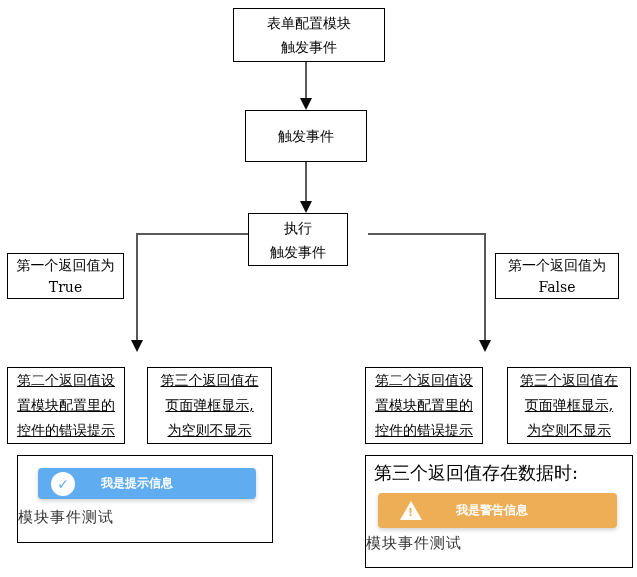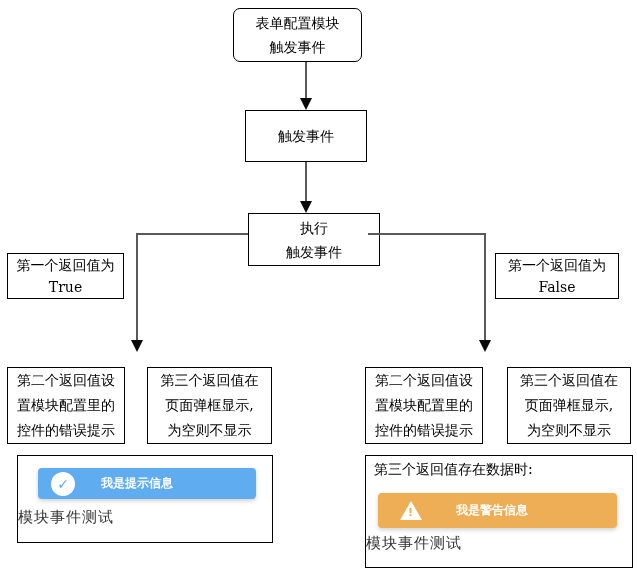--- a/index.html
+++ b/index.html
@@ -17,21 +17,21 @@
     background:#fff;
     display:flex;
     flex-direction:column;
     align-items:center;
     justify-content:center;
     text-align:center;
     font-size:14px;
     color:#000;
     line-height:24px;
   }
-  .node.small-lines{line-height:25px;}
+  .node.small-lines{line-height:25px;text-decoration:underline;}
   .v-line{position:absolute;width:2px;background:#595959;}
   .h-line{position:absolute;height:2px;background:#595959;}
   .arrow-down{
     position:absolute;
     width:0;height:0;
     border-left:6px solid transparent;
     border-right:6px solid transparent;
     border-top:12px solid #0a0a0a;
   }
   .panel{
@@ -82,46 +82,46 @@
   .caption{
     position:absolute;
     width:100%;
     font-family:"DejaVu Sans", sans-serif;
     font-size:15px;
     color:#333333;
     letter-spacing:1px;
   }
   .panel-heading{
     position:absolute;
-    font-size:14px;
+    font-size:18px;
     color:#000;
     font-family:"DejaVu Serif", serif;
   }
 </style>
 </head>
 <body>
 
 <div id="canvas">
 
-  <div class="node" style="left:233px;top:8px;width:129px;height:54px;border-radius:7px;">
+  <div class="node" style="left:233px;top:8px;width:152px;height:54px;">
     <span>表单配置模块</span>
     <span>触发事件</span>
   </div>
 
   <div class="v-line" style="left:305px;top:62px;height:37px;"></div>
   <div class="arrow-down" style="left:300px;top:98px;"></div>
 
   <div class="node" style="left:245px;top:110px;width:122px;height:52px;gap:22px;">
     <span>触发事件</span>
   </div>
 
   <div class="v-line" style="left:305px;top:162px;height:40px;"></div>
   <div class="arrow-down" style="left:300px;top:201px;"></div>
 
-  <div class="node" style="left:248px;top:213px;width:132px;height:53px;">
+  <div class="node" style="left:248px;top:213px;width:100px;height:53px;">
     <span>执行</span>
     <span>触发事件</span>
   </div>
 
   <div class="h-line" style="left:137px;top:233px;width:111px;"></div>
   <div class="v-line" style="left:136px;top:233px;height:108px;"></div>
   <div class="arrow-down" style="left:131px;top:340px;"></div>
 
   <div class="h-line" style="left:368px;top:233px;width:117px;"></div>
   <div class="v-line" style="left:484px;top:233px;height:108px;"></div>

